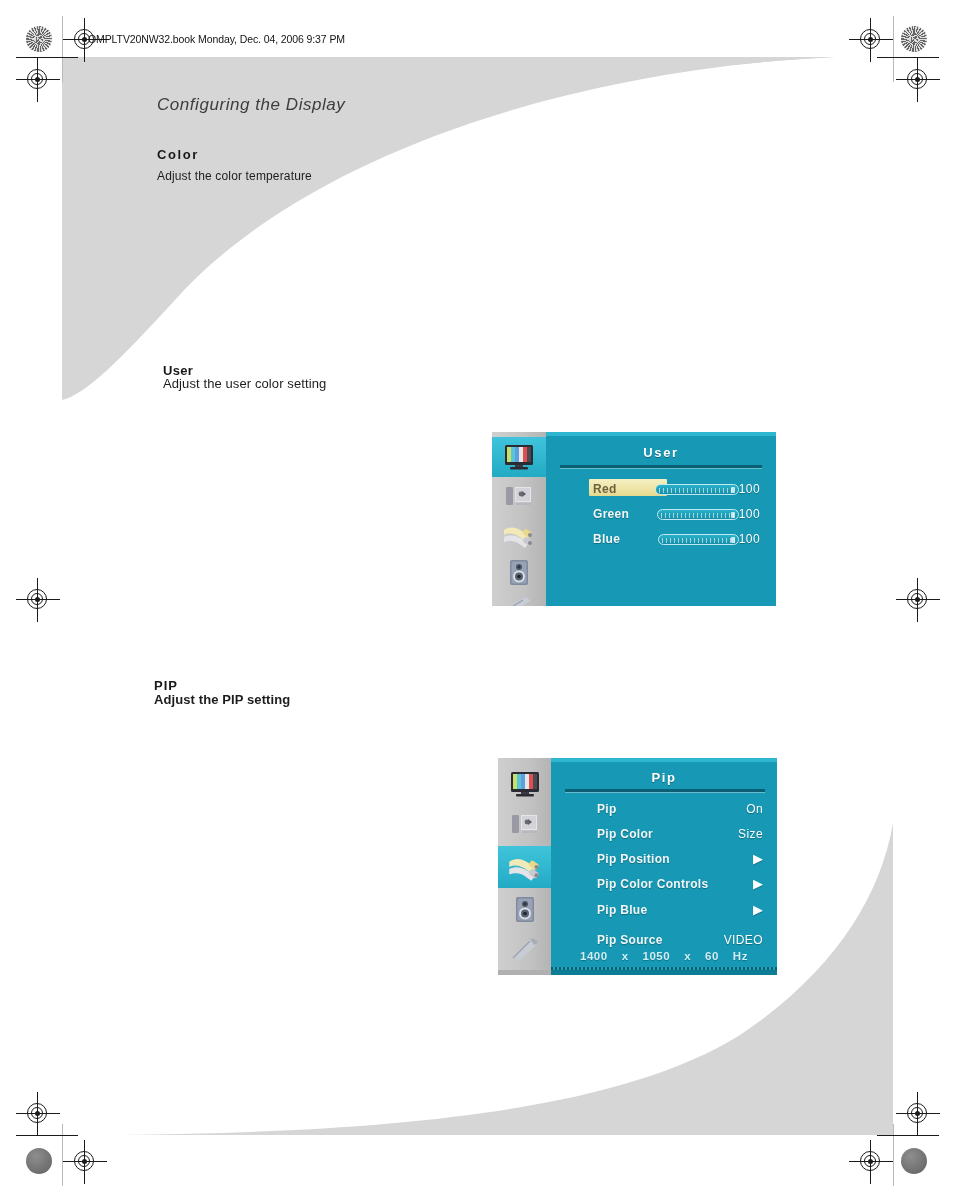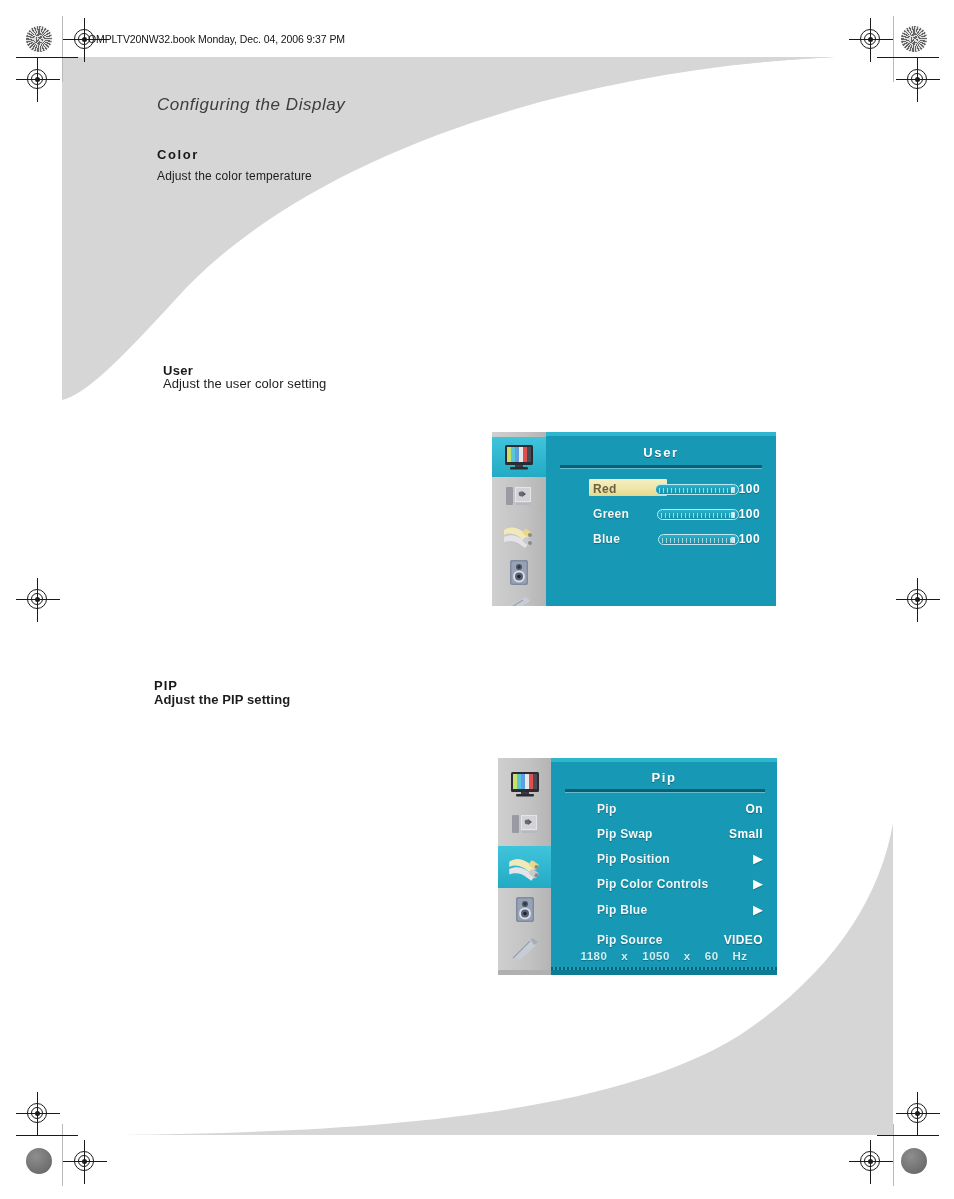--- a/index.html
+++ b/index.html
@@ -193,21 +193,21 @@
   }
   .osd-label {
     color: #f2f7f8;
     font-weight: bold;
     letter-spacing: .3px;
     text-shadow: 0 1px 1px rgba(0,0,0,.30);
     white-space: nowrap;
   }
   .osd-value {
     color: #ffffff;
-    font-weight: bold;
+    font-weight: normal;
     letter-spacing: .4px;
     text-shadow: 0 1px 1px rgba(0,0,0,.30);
     white-space: nowrap;
     margin-left: auto;
   }
   .osd-arrow {
     margin-left: auto;
     color: #ffffff;
     font-size: 13px;
     line-height: 1;
@@ -589,22 +589,22 @@
     <div class="osd-body" style="left:53px; right:0;">
       <div class="osd-title">Pip</div>
       <div class="osd-rule"></div>
 
       <div class="osd-row" style="top:38px;">
         <span class="osd-label">Pip</span>
         <span class="osd-value">On</span>
       </div>
 
       <div class="osd-row" style="top:63px;">
-        <span class="osd-label">Pip Swap</span>
-        <span class="osd-value">Small</span>
+        <span class="osd-label">Pip Color</span>
+        <span class="osd-value">Size</span>
       </div>
 
       <div class="osd-row" style="top:88px;">
         <span class="osd-label">Pip Position</span>
         <span class="osd-arrow">▶</span>
       </div>
 
       <div class="osd-row" style="top:113px;">
         <span class="osd-label">Pip Color Controls</span>
         <span class="osd-arrow">▶</span>
@@ -614,21 +614,21 @@
         <span class="osd-label">Pip Blue</span>
         <span class="osd-arrow">▶</span>
       </div>
 
       <div class="osd-row" style="top:164px;align-items:flex-end;">
         <span class="osd-label">Pip Source</span>
         <span class="osd-value">VIDEO</span>
       </div>
 
       <div class="osd-footer" style="top:189px; height:18px;">
-        <span>1180</span>
+        <span>1400</span>
         <span>x</span>
         <span>1050</span>
         <span>x</span>
         <span>60</span>
         <span>Hz</span>
       </div>
     </div>
 
     <div class="dither"></div>
     <div class="osd-bottomline"></div>

